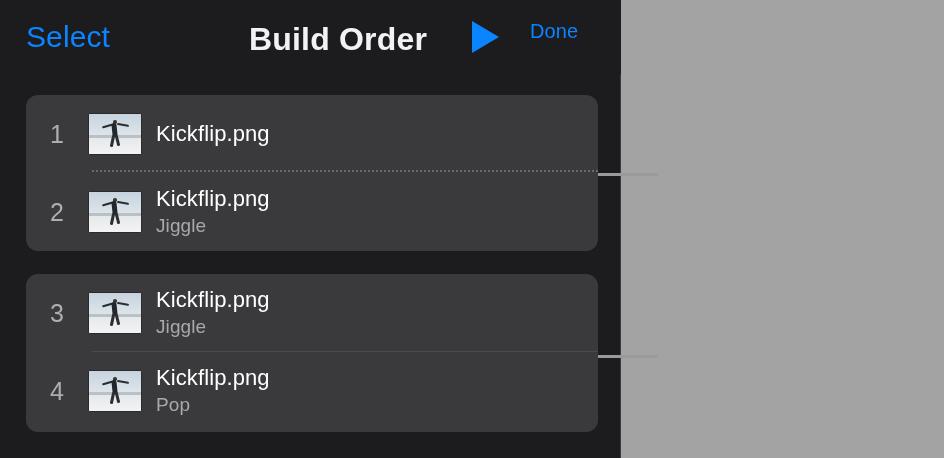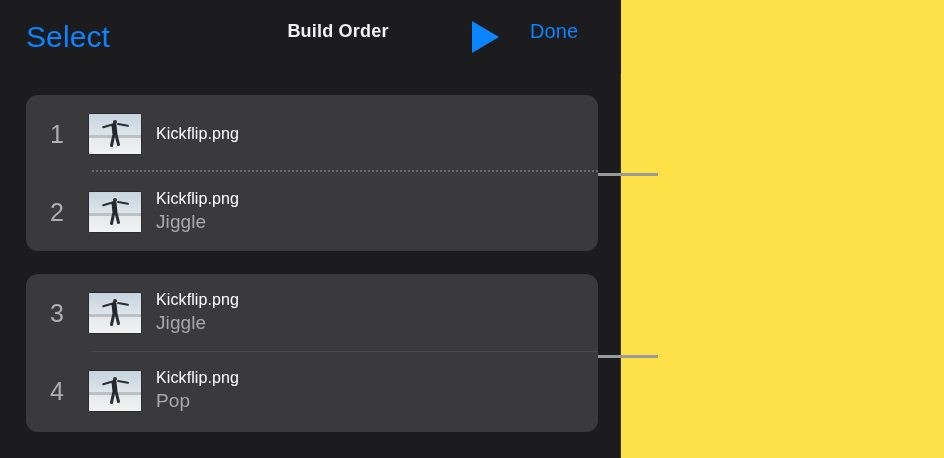--- a/index.html
+++ b/index.html
@@ -12,21 +12,21 @@
     height: 458px;
     overflow: hidden;
     font-family: "Liberation Sans", sans-serif;
     -webkit-font-smoothing: antialiased;
   }
 
   #screen {
     position: relative;
     width: 944px;
     height: 458px;
-    background: #fde047;
+    background: #a3a3a3;
   }
 
   
   .panel {
     position: absolute;
     left: 0;
     top: 0;
     width: 621px;
     height: 458px;
     background: #1c1c1e;
@@ -57,21 +57,21 @@
     color: #0a84ff;
     letter-spacing: 0.1px;
     white-space: nowrap;
   }
   .nav-title {
     position: absolute;
     left: 0;
     top: 21px;
     width: 676px;
     text-align: center;
-    font-size: 18px;
+    font-size: 32px;
     font-weight: bold;
     color: #f2f2f5;
     letter-spacing: 0.2px;
   }
   .nav-play {
     position: absolute;
     left: 472px;
     top: 21px;
     width: 0;
     height: 0;
@@ -208,21 +208,21 @@
     border-radius: 1px;
   }
 
   .row-text {
     margin-left: 14px;
     display: flex;
     flex-direction: column;
     justify-content: center;
   }
   .row-title {
-    font-size: 16px;
+    font-size: 22px;
     color: #ffffff;
     line-height: 1.15;
     letter-spacing: 0.1px;
   }
   .row-sub {
     font-size: 19px;
     color: #a8a8ad;
     line-height: 1.25;
     margin-top: 2px;
     letter-spacing: 0.1px;

